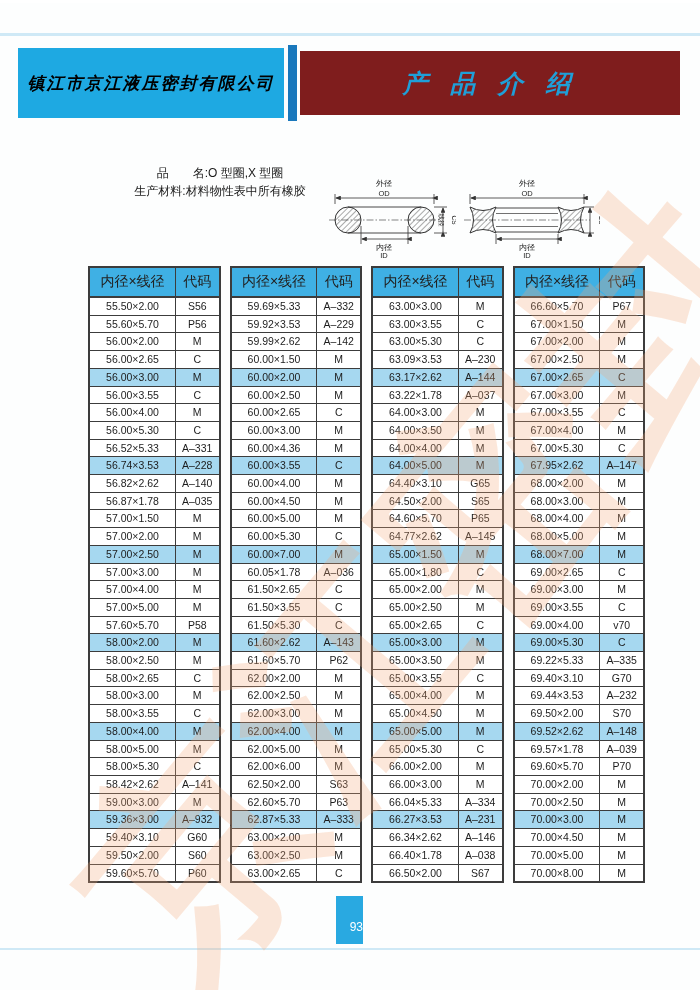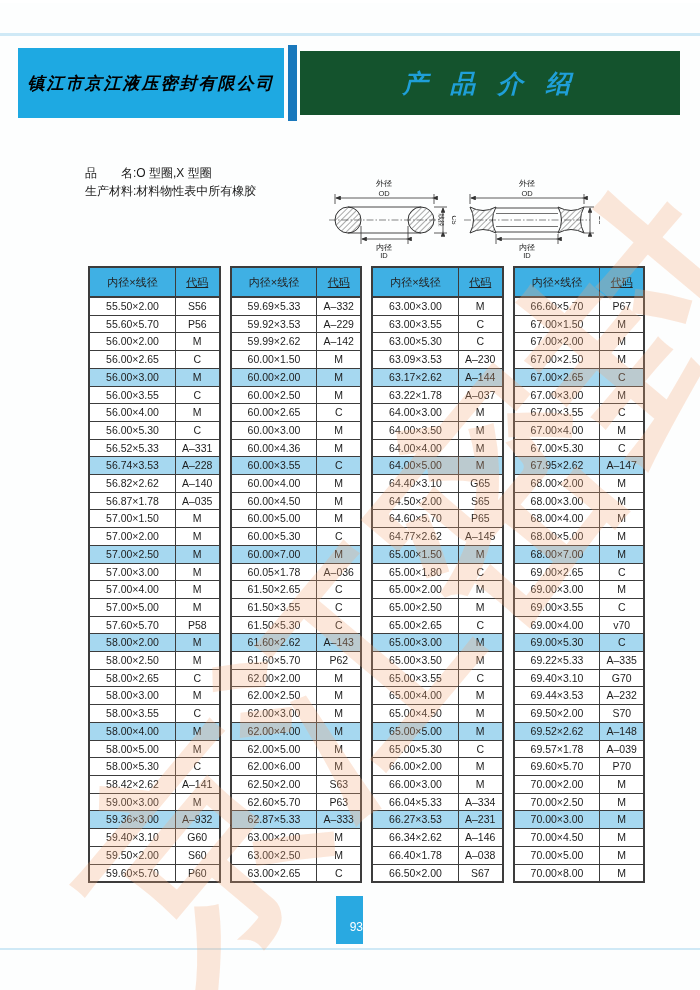--- a/index.html
+++ b/index.html
@@ -13,58 +13,58 @@
   .rule.bottom { top:945px; height:2px; }
 
   
   .band-left {
     position:absolute; left:18px; top:45px; width:266px; height:70px;
     background:#1ea9e2; display:flex; align-items:center; justify-content:center;
   }
   .band-divider { position:absolute; left:288px; top:42px; width:9px; height:76px; background:#1a78bc; }
   .band-right {
     position:absolute; left:300px; top:48px; width:380px; height:64px;
-    background:#14532d; display:flex; align-items:center; justify-content:center;text-align:right;
+    background:#7f1d1d; display:flex; align-items:center; justify-content:center;text-align:right;
   }
   .company {
     font-family:"DejaVu Serif", serif; font-style:italic; font-weight:bold;
     font-size:17px; letter-spacing:2px; color:#000;
   }
   .section-title {
     font-family:"DejaVu Serif", serif; font-style:italic; font-weight:bold;
     font-size:25px; letter-spacing:7px; color:#1f9fd8;
   }
 
   .main-title {
     position:absolute; left:0; top:127px; width:700px; text-align:center;
     font-size:22px; font-weight:bold; letter-spacing:2px; color:#1d96d4;
   }
 
   
-  .info { position:absolute; left:85px; top:162px; width:270px; font-size:12px; line-height:17.6px; color:#1a1a1a; }
+  .info { position:absolute; left:85px; top:162px; width:270px; font-size:12px; line-height:17.6px; color:#1a1a1a;text-align:center; }
   .info div { white-space:nowrap; }
   .info .indent { padding-left:52px; }
 
   
   .diagram { position:absolute; }
   .diagram.oring { left:328px; top:173px; }
   .diagram.xring { left:462px; top:173px; }
   .diagram text { font-family:"Liberation Sans",sans-serif; fill:#222; }
 
   
   .tables { position:absolute; left:88px; top:263px; width:557px; display:flex; gap:9px; z-index:1; }
   .grp { flex:1; border-collapse:collapse; table-layout:fixed; }
   .grp th, .grp td { border:1px solid #3c3c3c; text-align:center; padding:0; }
   .grp { border:2px solid #3c3c3c; }
   .grp th {
-    background:#3fb0e4; height:28px; font-weight:normal; font-size:11px;
+    background:#3fb0e4; height:28px; font-weight:normal; font-size:14px;
     color:#222; border-bottom:2.5px solid #3c3c3c;
   }
   .grp th.size { width:87px; }
-  .grp th.code { width:44px;text-decoration:underline; }
+  .grp th.code { width:44px; }
   .grp td { height:16.7px; line-height:16.7px; font-size:10.5px; color:#1c1c1c; background:#fff; }
   .grp tbody tr:nth-child(5n) td { background:#a6d8f0; }
 
   
   .page-num {
     position:absolute; left:336px; top:893px; width:27px; height:48px;
     background:#29a9e1; color:#fff; font-size:12px; text-align:right;
     padding-top:24px; box-sizing:border-box; z-index:3;
   }
 

